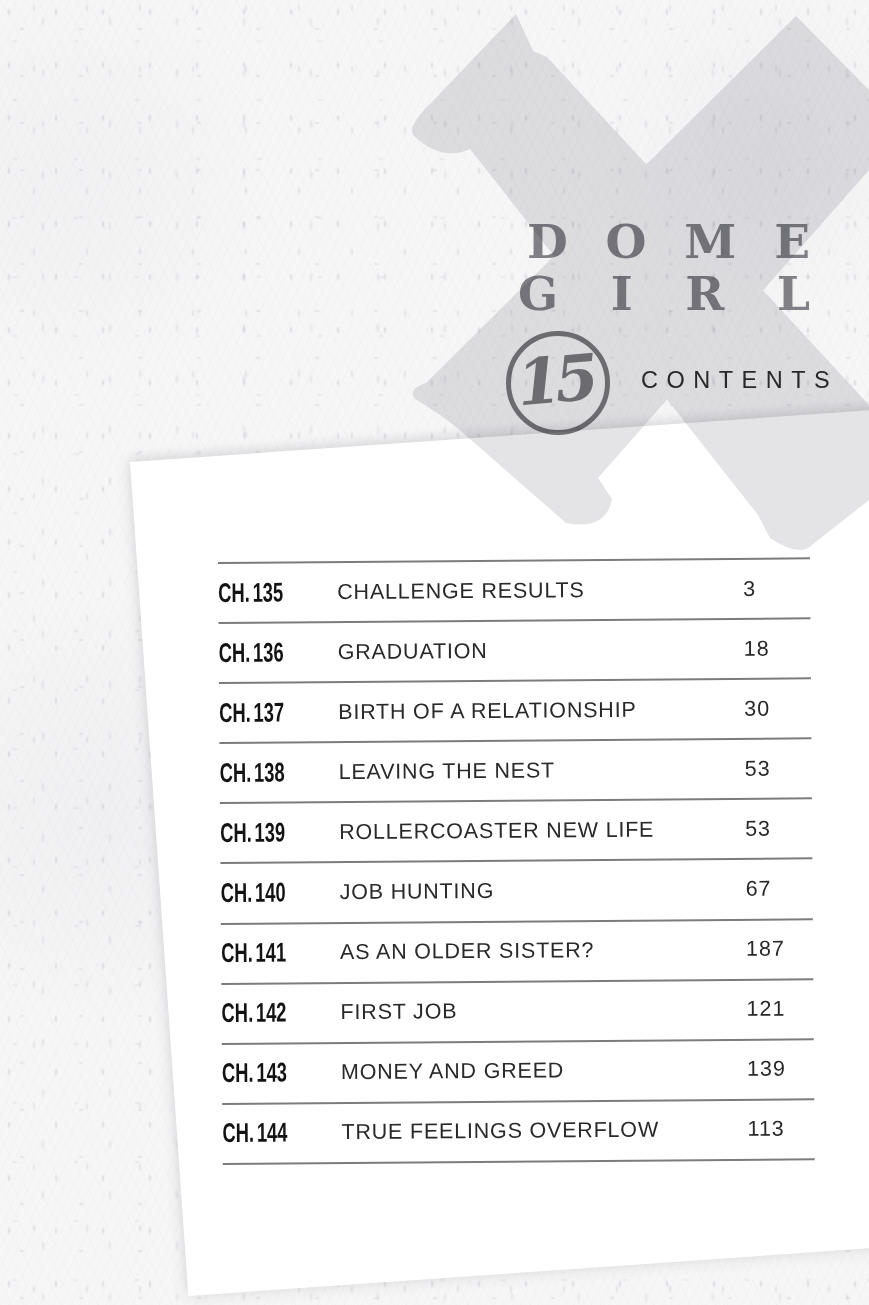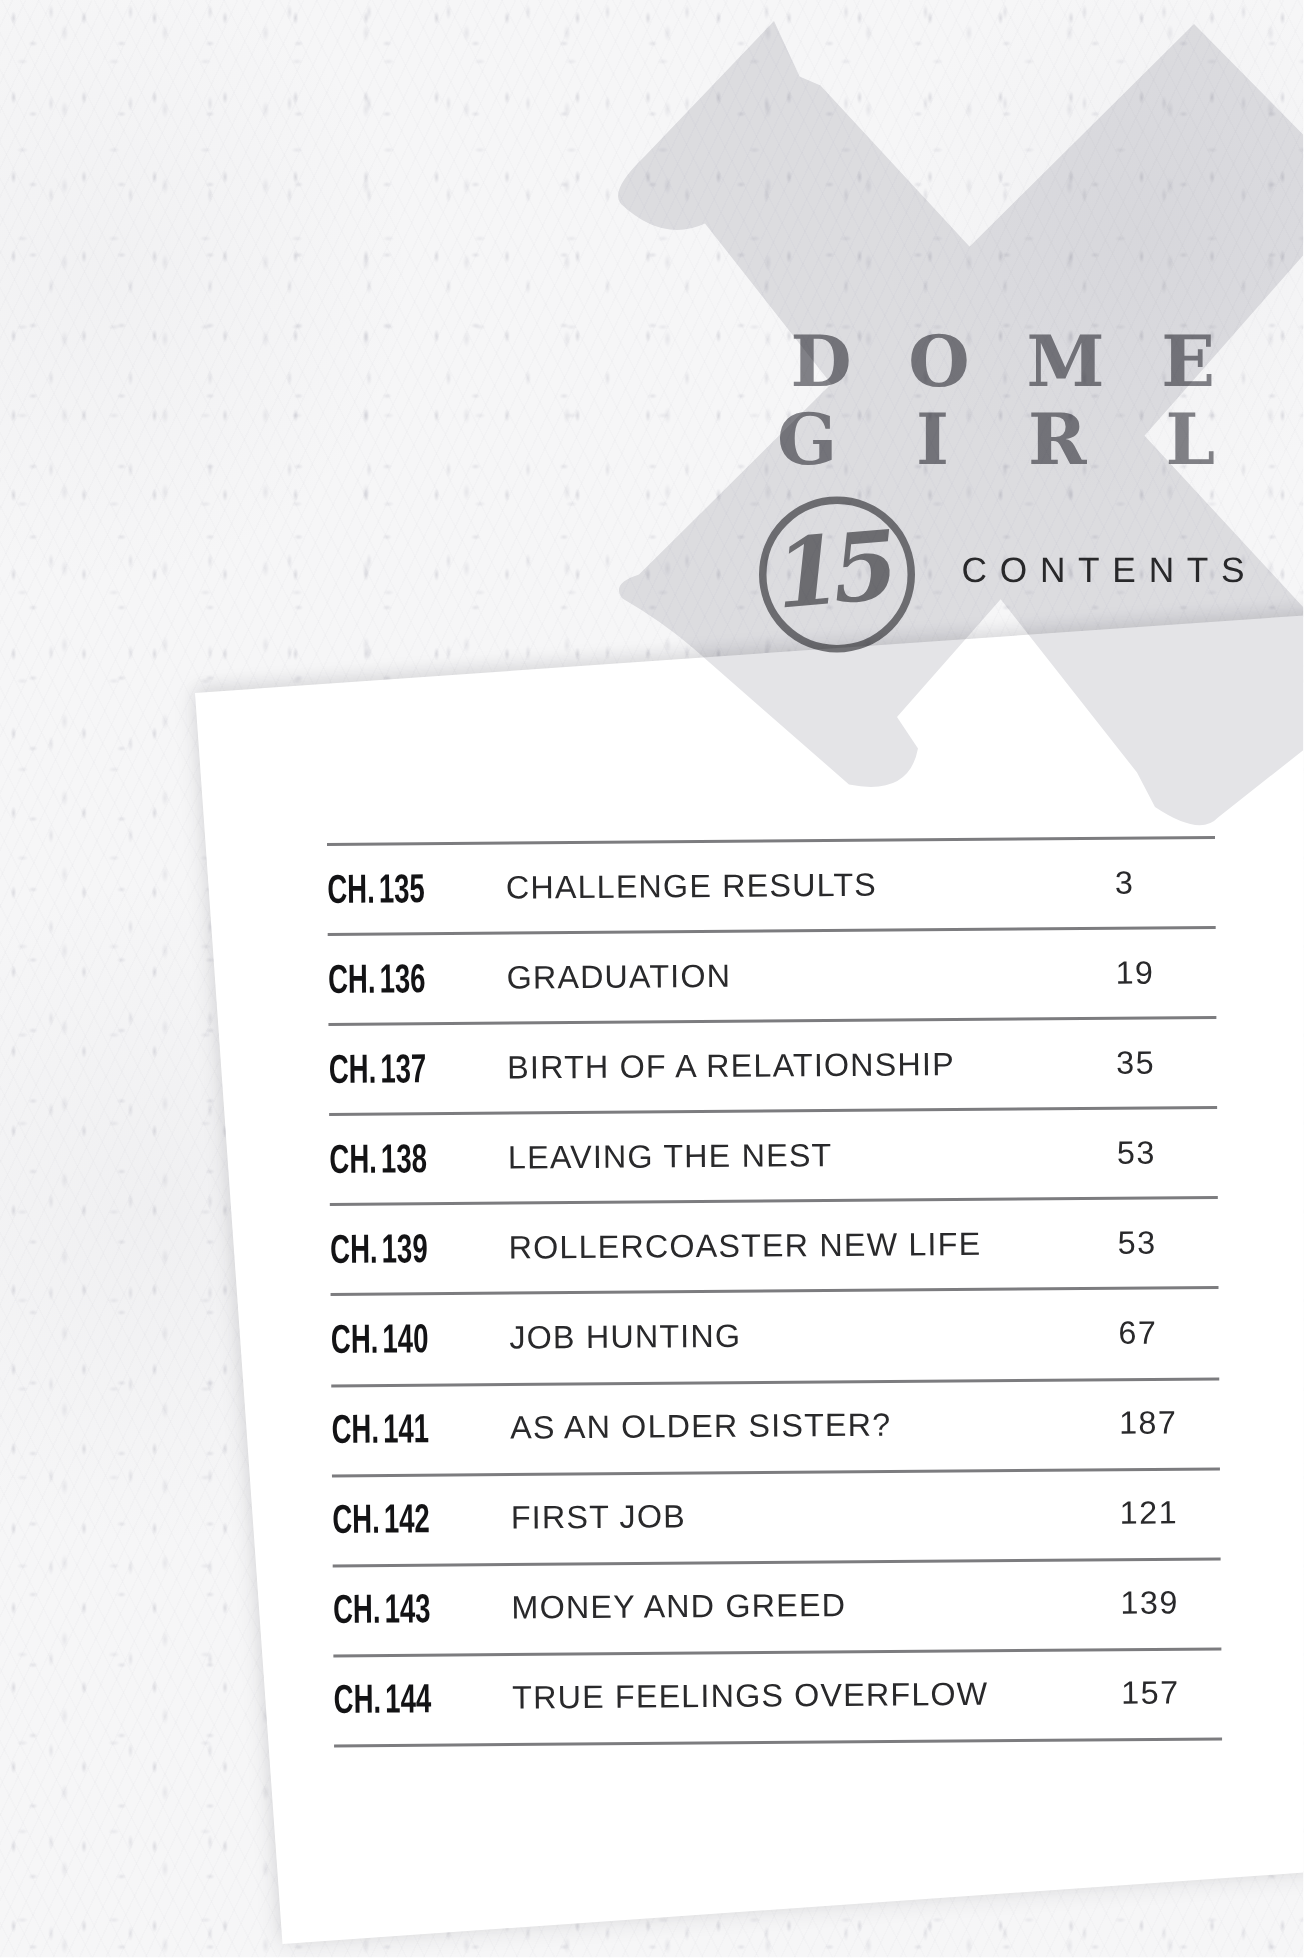--- a/index.html
+++ b/index.html
@@ -88,26 +88,26 @@
 
   <div class="toc" id="toc-rows">
       <div class="toc-row">
         <div class="toc-ch"><span>CH.</span><span class="sp"></span><span>135</span></div>
         <div class="toc-title">CHALLENGE RESULTS</div>
         <div class="toc-page">3</div>
       </div>
       <div class="toc-row">
         <div class="toc-ch"><span>CH.</span><span class="sp"></span><span>136</span></div>
         <div class="toc-title">GRADUATION</div>
-        <div class="toc-page">19</div>
+        <div class="toc-page">18</div>
       </div>
       <div class="toc-row">
         <div class="toc-ch"><span>CH.</span><span class="sp"></span><span>137</span></div>
         <div class="toc-title">BIRTH OF A RELATIONSHIP</div>
-        <div class="toc-page">35</div>
+        <div class="toc-page">30</div>
       </div>
       <div class="toc-row">
         <div class="toc-ch"><span>CH.</span><span class="sp"></span><span>138</span></div>
         <div class="toc-title">LEAVING THE NEST</div>
         <div class="toc-page">53</div>
       </div>
       <div class="toc-row">
         <div class="toc-ch"><span>CH.</span><span class="sp"></span><span>139</span></div>
         <div class="toc-title">ROLLERCOASTER NEW LIFE</div>
         <div class="toc-page">53</div>
@@ -128,17 +128,17 @@
         <div class="toc-page">121</div>
       </div>
       <div class="toc-row">
         <div class="toc-ch"><span>CH.</span><span class="sp"></span><span>143</span></div>
         <div class="toc-title">MONEY AND GREED</div>
         <div class="toc-page">139</div>
       </div>
       <div class="toc-row">
         <div class="toc-ch"><span>CH.</span><span class="sp"></span><span>144</span></div>
         <div class="toc-title">TRUE FEELINGS OVERFLOW</div>
-        <div class="toc-page">157</div>
+        <div class="toc-page">113</div>
       </div>
     </div>
 
 </div>
 
 </body></html>

